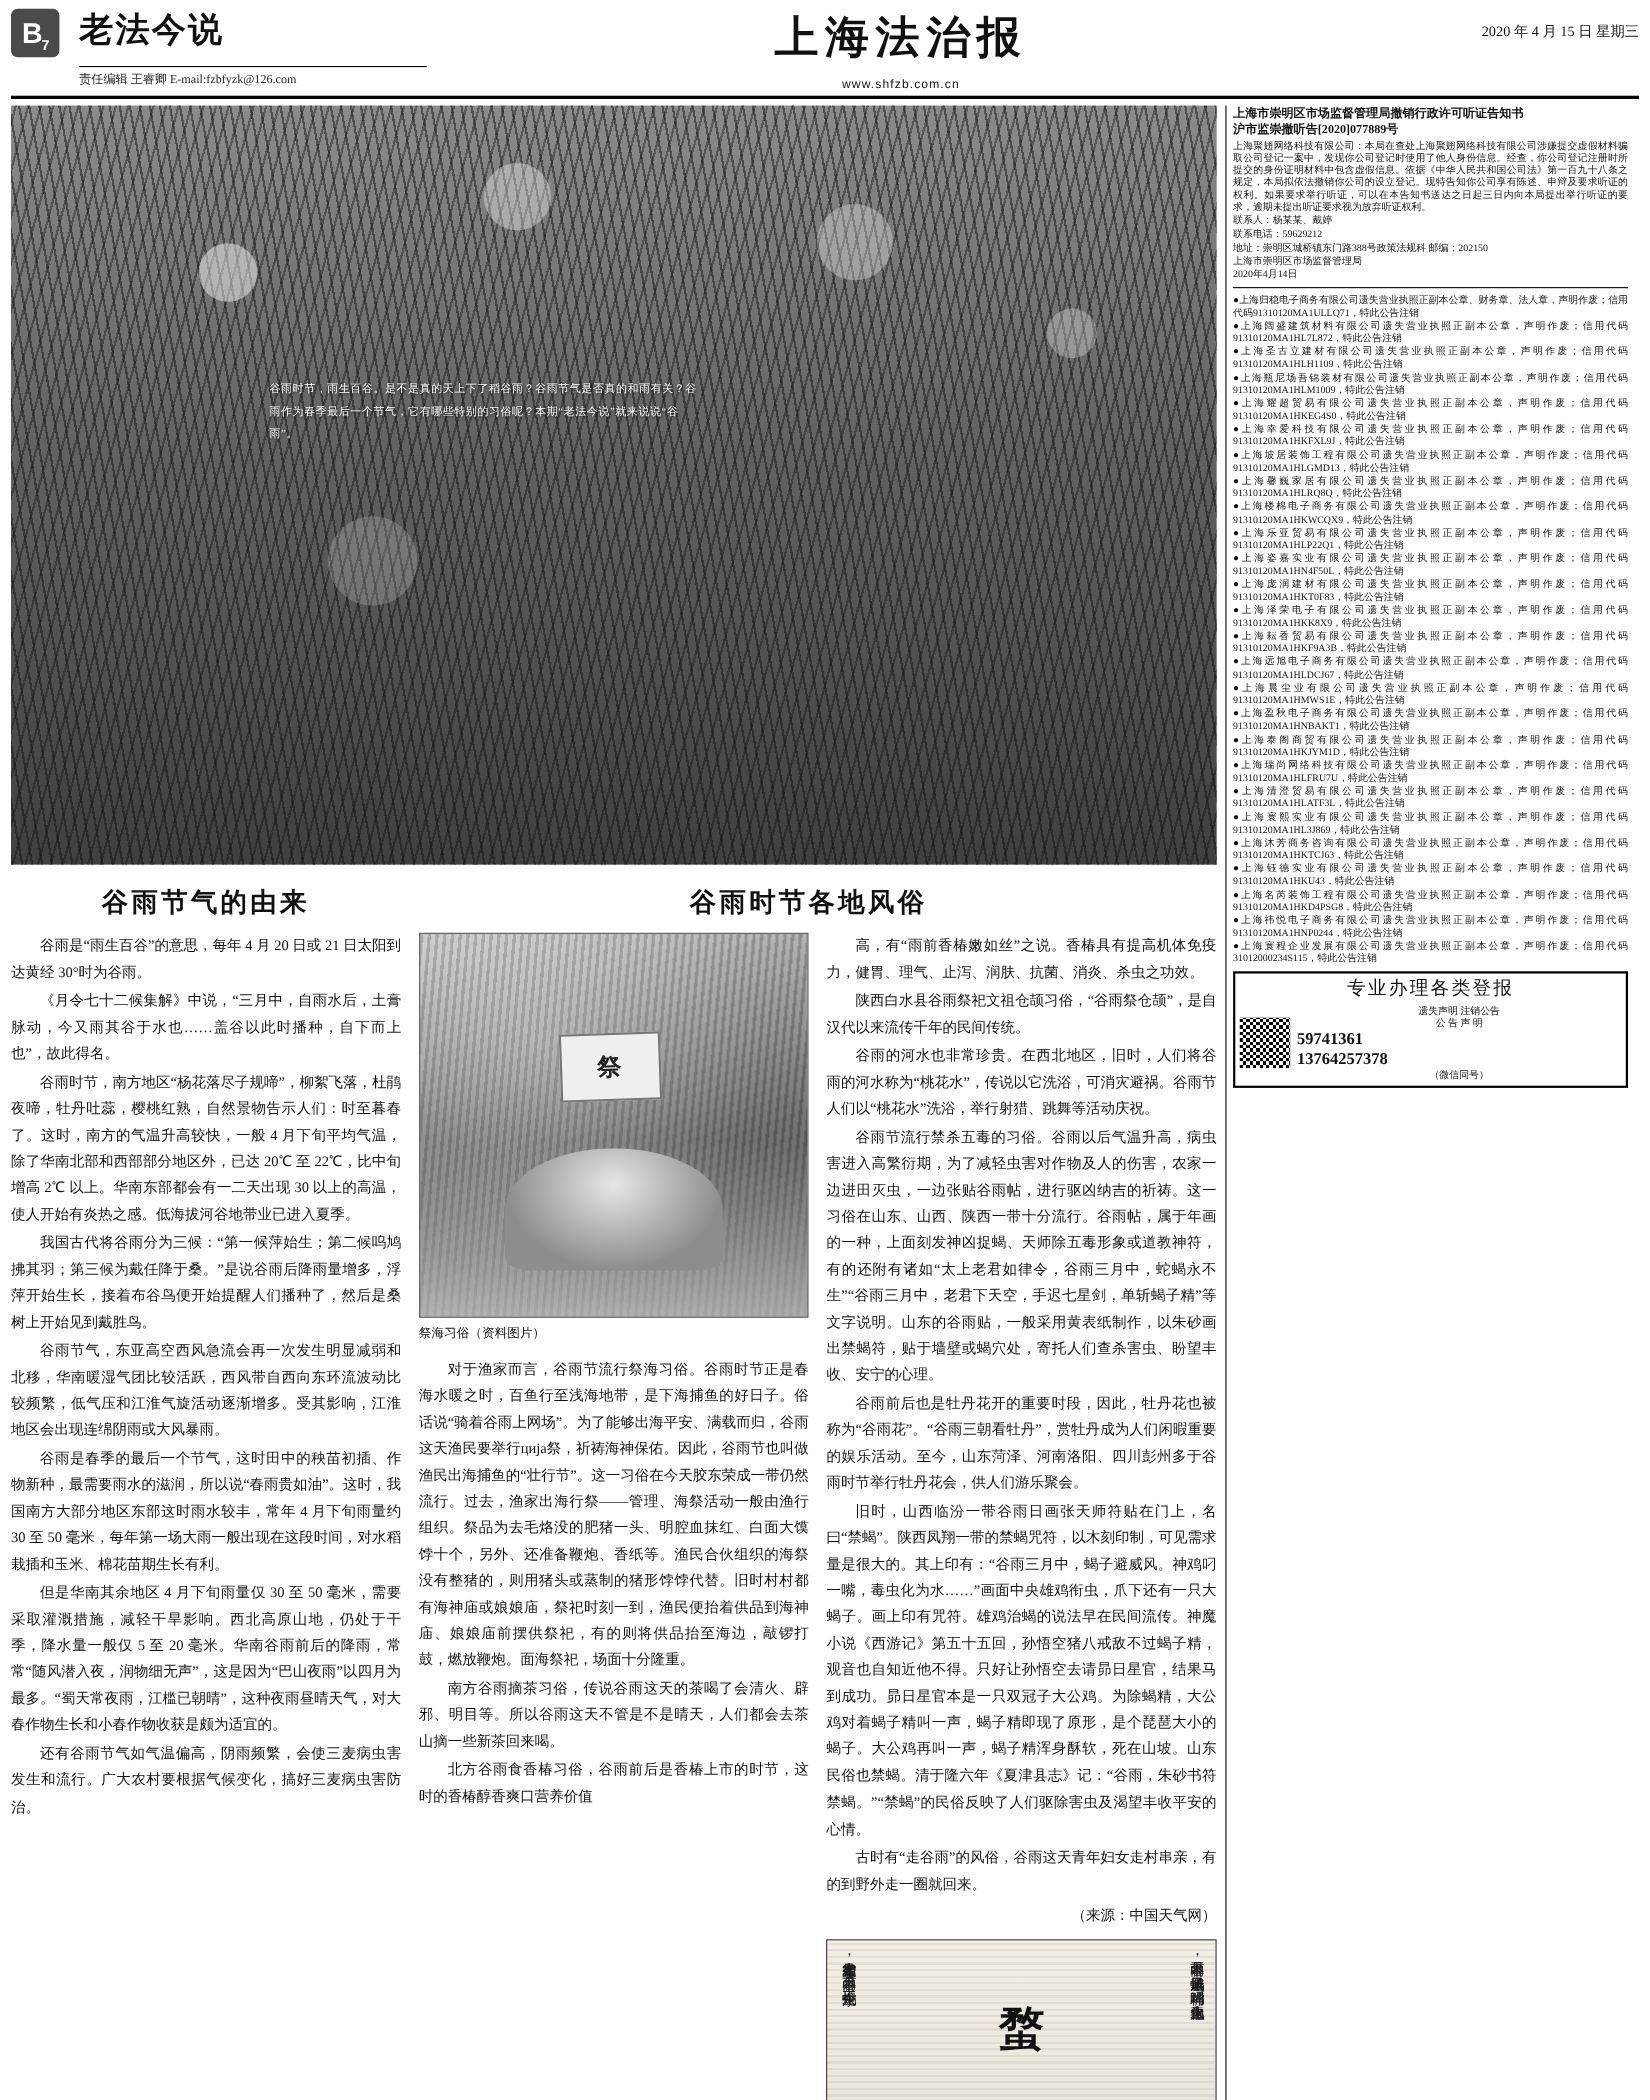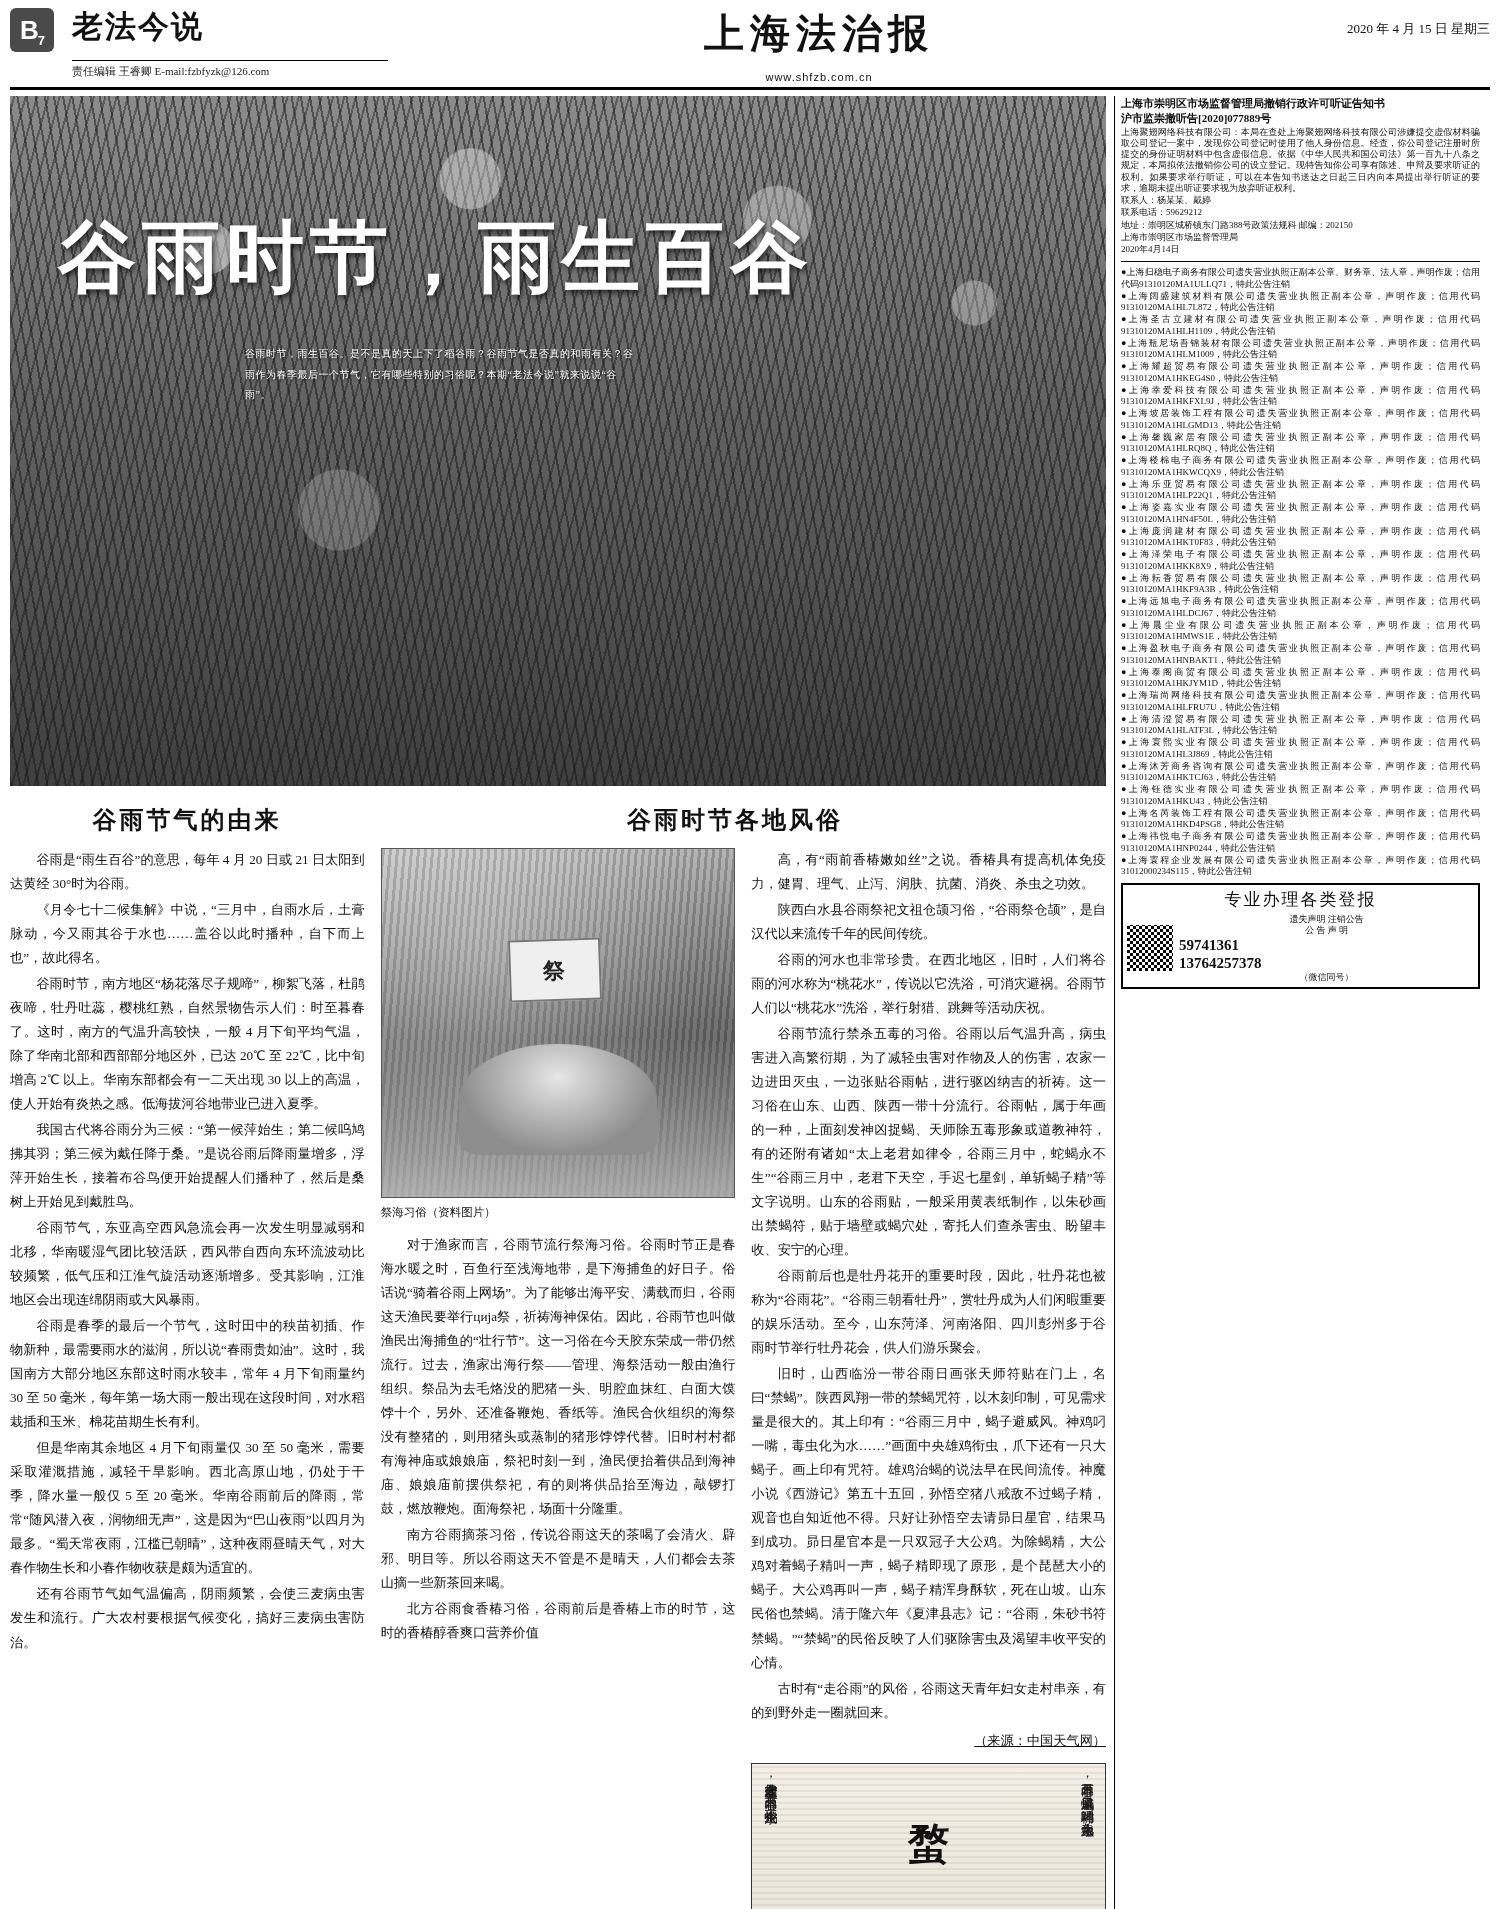--- a/index.html
+++ b/index.html
@@ -167,21 +167,20 @@
       <div class="paper-url">www.shfzb.com.cn</div>
     </div>
     <div class="mh-col4">2020 年 4 月 15 日  星期三</div>
   </div>
 
   <div class="body-grid">
 
     <div class="main-area">
 
       <div class="hero">
-        <div class="hero-title">谷雨时节，雨生百谷</div>
         <div class="hero-lead">谷雨时节，雨生百谷。是不是真的天上下了稻谷雨？谷雨节气是否真的和雨有关？谷雨作为春季最后一个节气，它有哪些特别的习俗呢？本期“老法今说”就来说说“谷雨”。</div>
       </div>
 
       <div style="display:flex;">
         <div style="width:357px;">
           <div class="sec-head">谷雨节气的由来</div>
         </div>
         <div style="width:748px;">
           <div class="sec-head">谷雨时节各地风俗</div>
         </div>
@@ -216,21 +215,21 @@
         </div>
 
         <div class="col">
           <p>高，有“雨前香椿嫩如丝”之说。香椿具有提高机体免疫力，健胃、理气、止泻、润肤、抗菌、消炎、杀虫之功效。</p>
           <p>陕西白水县谷雨祭祀文祖仓颉习俗，“谷雨祭仓颉”，是自汉代以来流传千年的民间传统。</p>
           <p>谷雨的河水也非常珍贵。在西北地区，旧时，人们将谷雨的河水称为“桃花水”，传说以它洗浴，可消灾避祸。谷雨节人们以“桃花水”洗浴，举行射猎、跳舞等活动庆祝。</p>
           <p>谷雨节流行禁杀五毒的习俗。谷雨以后气温升高，病虫害进入高繁衍期，为了减轻虫害对作物及人的伤害，农家一边进田灭虫，一边张贴谷雨帖，进行驱凶纳吉的祈祷。这一习俗在山东、山西、陕西一带十分流行。谷雨帖，属于年画的一种，上面刻发神凶捉蝎、天师除五毒形象或道教神符，有的还附有诸如“太上老君如律令，谷雨三月中，蛇蝎永不生”“谷雨三月中，老君下天空，手迟七星剑，单斩蝎子精”等文字说明。山东的谷雨贴，一般采用黄表纸制作，以朱砂画出禁蝎符，贴于墙壁或蝎穴处，寄托人们查杀害虫、盼望丰收、安宁的心理。</p>
           <p>谷雨前后也是牡丹花开的重要时段，因此，牡丹花也被称为“谷雨花”。“谷雨三朝看牡丹”，赏牡丹成为人们闲暇重要的娱乐活动。至今，山东菏泽、河南洛阳、四川彭州多于谷雨时节举行牡丹花会，供人们游乐聚会。</p>
           <p>旧时，山西临汾一带谷雨日画张天师符贴在门上，名曰“禁蝎”。陕西凤翔一带的禁蝎咒符，以木刻印制，可见需求量是很大的。其上印有：“谷雨三月中，蝎子避威风。神鸡叼一嘴，毒虫化为水……”画面中央雄鸡衔虫，爪下还有一只大蝎子。画上印有咒符。雄鸡治蝎的说法早在民间流传。神魔小说《西游记》第五十五回，孙悟空猪八戒敌不过蝎子精，观音也自知近他不得。只好让孙悟空去请昴日星官，结果马到成功。昴日星官本是一只双冠子大公鸡。为除蝎精，大公鸡对着蝎子精叫一声，蝎子精即现了原形，是个琵琶大小的蝎子。大公鸡再叫一声，蝎子精浑身酥软，死在山坡。山东民俗也禁蝎。清于隆六年《夏津县志》记：“谷雨，朱砂书符禁蝎。”“禁蝎”的民俗反映了人们驱除害虫及渴望丰收平安的心情。</p>
           <p>古时有“走谷雨”的风俗，谷雨这天青年妇女走村串亲，有的到野外走一圈就回来。</p>
-          <p style="text-align:right;text-indent:0;margin-top:4px;text-decoration:underline;">（来源：中国天气网）</p>
+          <p style="text-align:right;text-indent:0;margin-top:4px;">（来源：中国天气网）</p>
 
           <figure style="margin-top:10px;">
             <div class="talisman">
               <div class="glyphcol" style="right:10px;">谷雨三月中，蝎子避威风，神鸡叼一嘴，毒虫化为水</div>
               <div class="glyphcol" style="left:10px;">太上老君如律令，谷雨三月中，蛇蝎永不生</div>
               <div class="big">蝥</div>
 
             </div>
 
           </figure>

